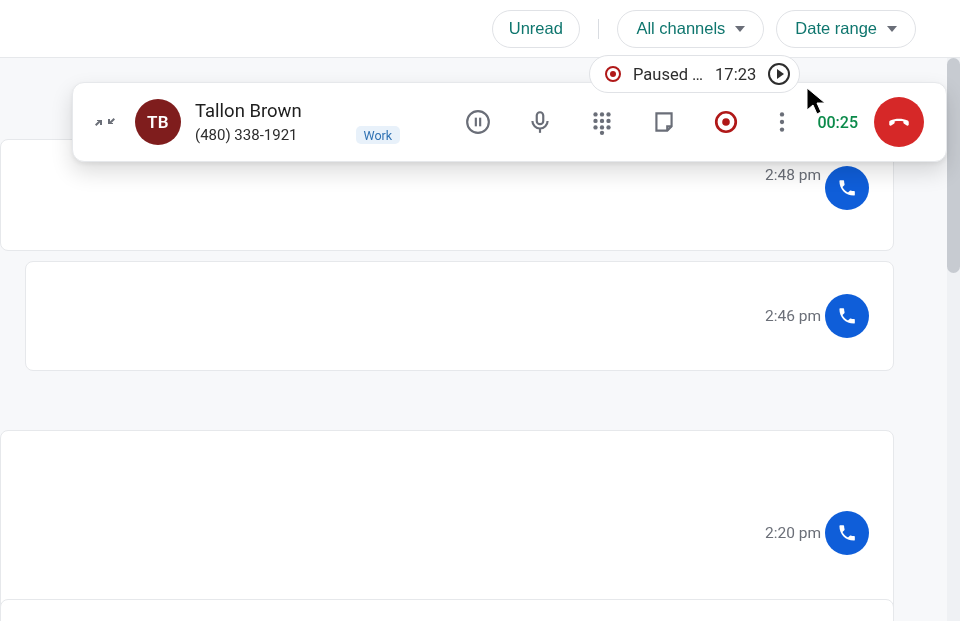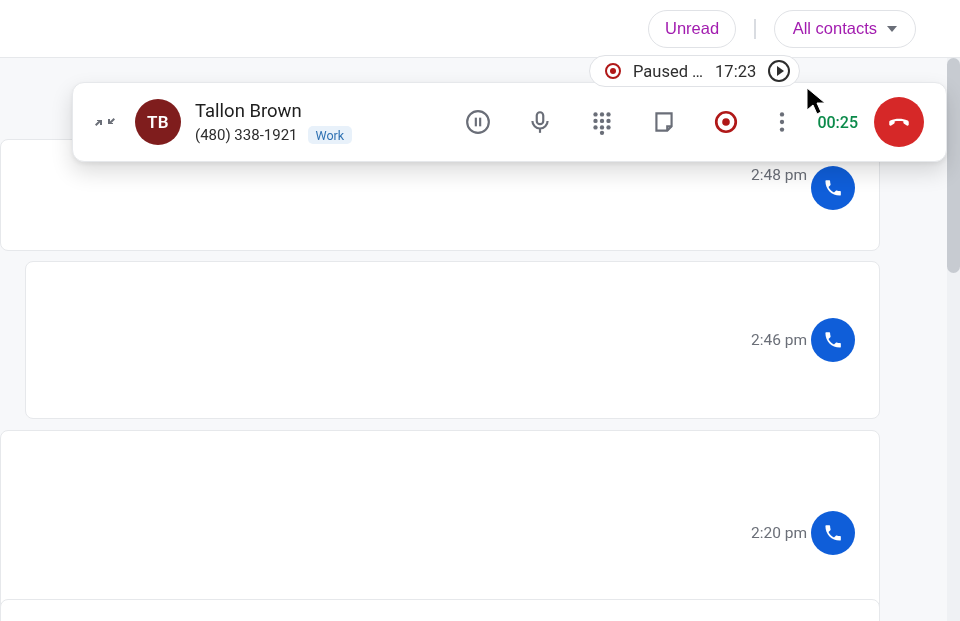--- a/index.html
+++ b/index.html
@@ -27,21 +27,21 @@
 
   .pill-btn {
     display: inline-flex;
     align-items: center;
     gap: 10px;
     height: 38px;
     padding: 0 18px;
     border: 1.5px solid #e0e2e6;
     border-radius: 40px;
     background: #fff;
-    color: #a21caf;
+    color: #0f766e;
     font-size: 16.5px;
     font-weight: 400;
     cursor: pointer;
   }
   .pill-btn.compact { padding: 0 16px; }
   .chev {
     width: 0; height: 0;
     border-left: 5.5px solid transparent;
     border-right: 5.5px solid transparent;
     border-top: 6px solid #6a6e78;
@@ -55,21 +55,21 @@
   .vert-div {
     width: 1.5px; height: 20px; background: #d9dce1;
     margin: 0 6px;
   }
 
   
   .rec-pill {
     position: absolute;
     left: 589px;
     top: 55px;
-    height: 32px;
+    height: 38px;
     display: flex;
     align-items: center;
     gap: 12px;
     padding: 0 9px 0 15px;
     border: 1.5px solid #e0e2e6;
     border-radius: 40px;
     background: #fff;
     z-index: 60;
     font-size: 16.5px;
     color: #2d2d2d;
@@ -145,20 +145,21 @@
     display: flex; align-items: center; gap: 10px;
     font-size: 15px; color: #2d2d2d;
   }
   .label-chip {
     background: #e8f1fa;
     color: #3072b3;
     font-size: 12.5px;
     padding: 1.5px 8px;
     border-radius: 5px;
     font-weight: 400;
+    margin-left: 48px;
   }
 
   .call-actions {
     margin-left: auto;
     display: flex;
     align-items: center;
     gap: 36px;
     margin-right: 28px;
   }
   .ctl {
@@ -191,21 +192,21 @@
   .list {
     position: absolute;
     left: 0; right: 64px;
     top: 58px;
     bottom: 0;
     padding-top: 0;
   }
   .card {
     position: absolute;
     left: 0;
-    right: 16px;
+    right: 2px;
     background: #fff;
     border: 1px solid #e6e8eb;
     border-radius: 8px;
   }
   .card .time {
     position: absolute;
     right: 72px;
     top: 50%;
     transform: translateY(-50%);
     font-size: 15.5px;
@@ -253,39 +254,43 @@
 </style>
 </head>
 <body>
 
 <div class="filter-bar">
   <button class="pill-btn compact">
     <span>Unread</span>
   </button>
   <div class="vert-div"></div>
   <button class="pill-btn">
-    <span>All contacts</span>
+    <span>All channels</span>
+    <span class="chev"></span>
+  </button>
+  <button class="pill-btn">
+    <span>Date range</span>
     <span class="chev"></span>
   </button>
 </div>
 
 <div class="scroll-track"></div>
 <div class="scroll-thumb"></div>
 
 <div class="list">
   <div class="card first-card" style="top:81px; height:112px;">
     <span class="time">2:48 pm</span>
     <div class="call-fab">
       <svg viewBox="0 0 24 24">
           <path d="M6.6 10.8c1.4 2.8 3.8 5.2 6.6 6.6l2.2-2.2c.3-.3.7-.4 1.1-.3 1.2.4 2.5.6 3.8.6.6 0 1.1.5 1.1 1.1V20c0 .6-.5 1.1-1.1 1.1C10.2 21.1 2.9 13.8 2.9 3.7 2.9 3.1 3.4 2.6 4 2.6h3.4c.6 0 1.1.5 1.1 1.1 0 1.3.2 2.6.6 3.8.1.4 0 .8-.3 1.1L6.6 10.8z"></path>
         </svg>
     </div>
   </div>
 
-  <div class="card" style="top:203px; height:158px;margin-left:25px;">
+  <div class="card" style="top:203px; height:110px;margin-left:25px;">
     <span class="time">2:46 pm</span>
     <div class="call-fab">
       <svg viewBox="0 0 24 24">
           <path d="M6.6 10.8c1.4 2.8 3.8 5.2 6.6 6.6l2.2-2.2c.3-.3.7-.4 1.1-.3 1.2.4 2.5.6 3.8.6.6 0 1.1.5 1.1 1.1V20c0 .6-.5 1.1-1.1 1.1C10.2 21.1 2.9 13.8 2.9 3.7 2.9 3.1 3.4 2.6 4 2.6h3.4c.6 0 1.1.5 1.1 1.1 0 1.3.2 2.6.6 3.8.1.4 0 .8-.3 1.1L6.6 10.8z"></path>
         </svg>
     </div>
   </div>
 
   <div class="card" style="top:372px; height:205px;">
     <span class="time">2:20 pm</span>

